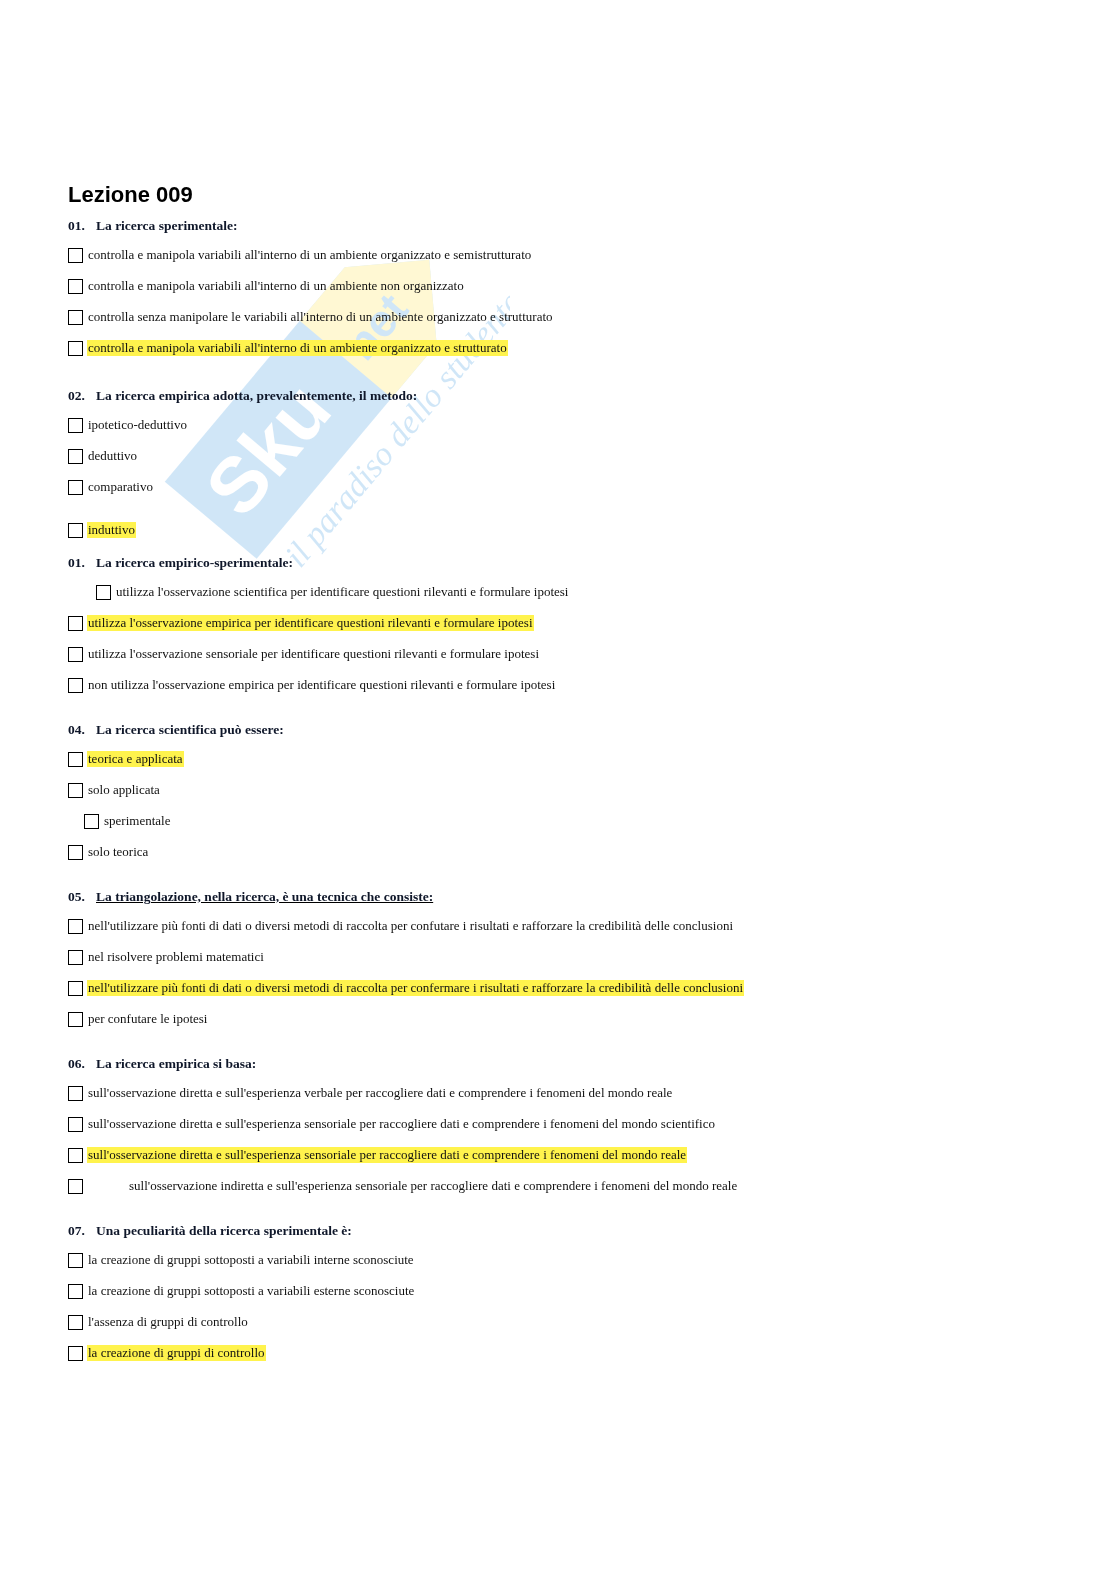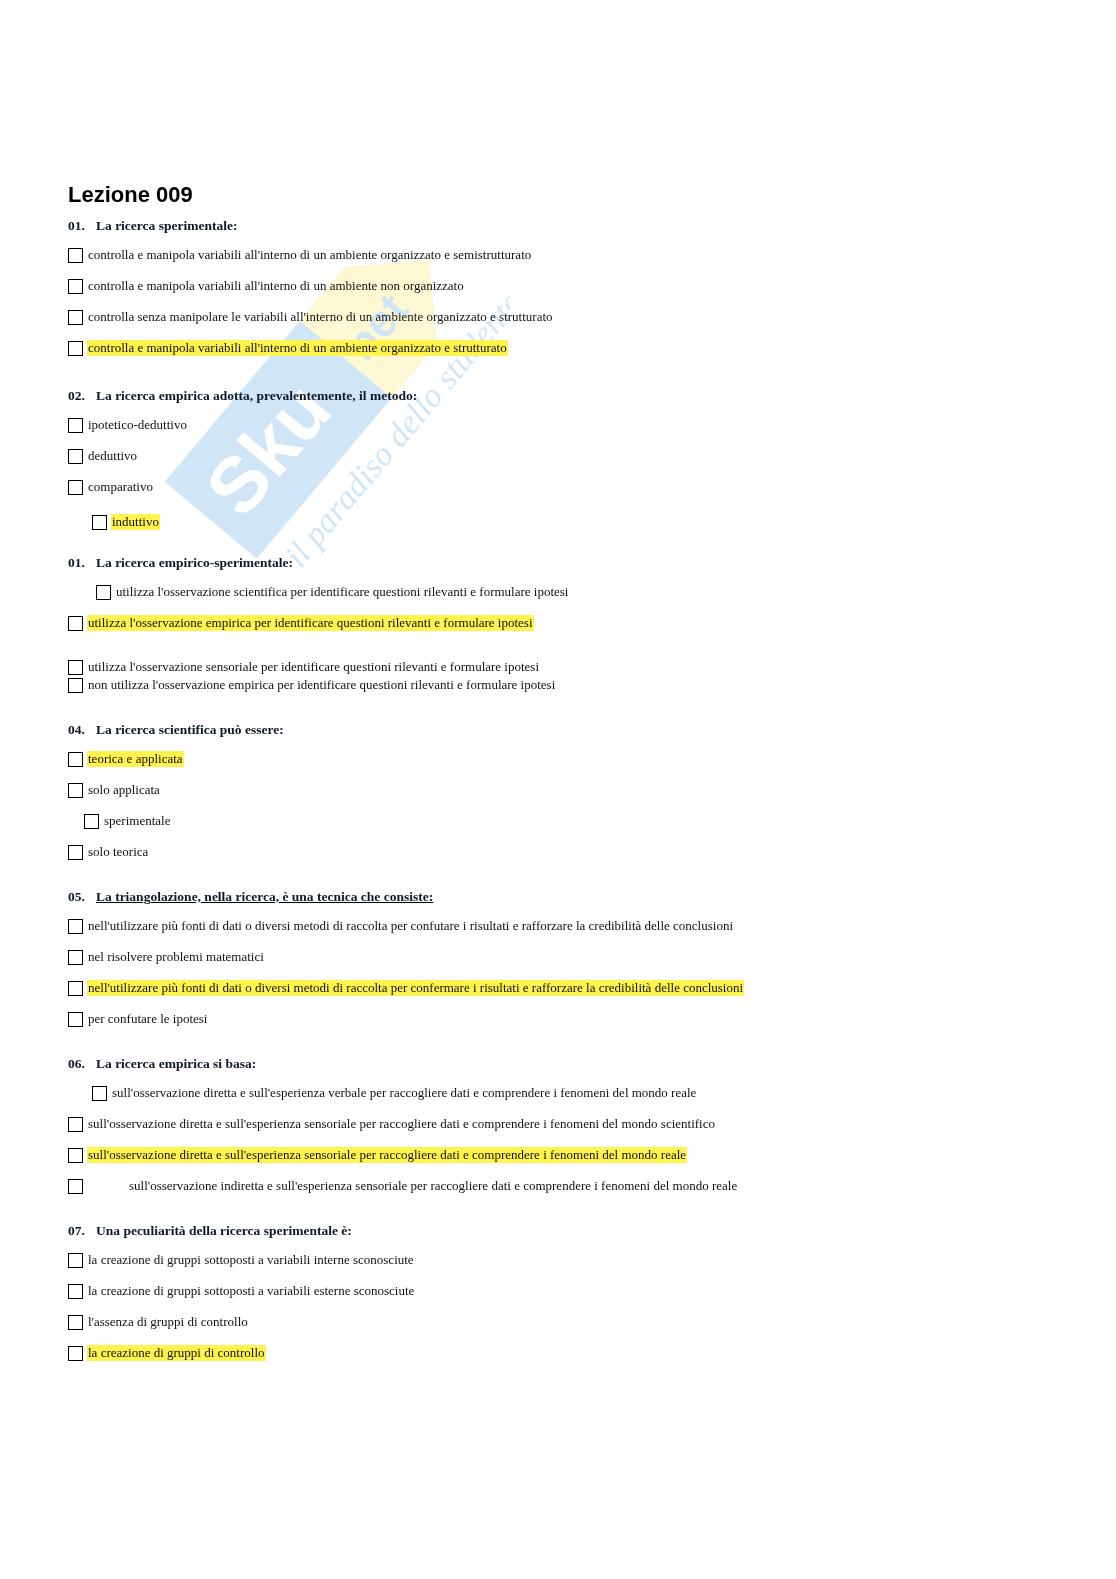--- a/index.html
+++ b/index.html
@@ -60,36 +60,36 @@
             <span class="opt-text">ipotetico-deduttivo</span>
           </div>
           <div class="opt" style="top: 60px;">
             <span class="box"></span>
             <span class="opt-text">deduttivo</span>
           </div>
           <div class="opt" style="top: 91px;">
             <span class="box"></span>
             <span class="opt-text">comparativo</span>
           </div>
-          <div class="opt" style="top: 126px; margin-left: 24px;">
+          <div class="opt" style="top: 134px;">
             <span class="box"></span>
             <span class="opt-text hl">induttivo</span>
           </div>
         </div>
         <div class="question" style="top: 374px;">
           <div class="q-head"><span class="num">01.</span><span>La ricerca empirico-sperimentale:</span></div>
           <div class="opt" style="top: 29px; margin-left: 28px;">
             <span class="box"></span>
             <span class="opt-text">utilizza l'osservazione scientifica per identificare questioni rilevanti e formulare ipotesi</span>
           </div>
           <div class="opt" style="top: 60px;">
             <span class="box"></span>
             <span class="opt-text hl">utilizza l'osservazione empirica per identificare questioni rilevanti e formulare ipotesi</span>
           </div>
-          <div class="opt" style="top: 104px;">
+          <div class="opt" style="top: 91px;">
             <span class="box"></span>
             <span class="opt-text">utilizza l'osservazione sensoriale per identificare questioni rilevanti e formulare ipotesi</span>
           </div>
           <div class="opt" style="top: 122px;">
             <span class="box"></span>
             <span class="opt-text">non utilizza l'osservazione empirica per identificare questioni rilevanti e formulare ipotesi</span>
           </div>
         </div>
         <div class="question" style="top: 541px;">
           <div class="q-head"><span class="num">04.</span><span>La ricerca scientifica può essere:</span></div>
@@ -124,21 +124,21 @@
             <span class="box"></span>
             <span class="opt-text hl">nell'utilizzare più fonti di dati o diversi metodi di raccolta per confermare i risultati e rafforzare la credibilità delle conclusioni</span>
           </div>
           <div class="opt" style="top: 122px;">
             <span class="box"></span>
             <span class="opt-text">per confutare le ipotesi</span>
           </div>
         </div>
         <div class="question" style="top: 875px;">
           <div class="q-head"><span class="num">06.</span><span>La ricerca empirica si basa:</span></div>
-          <div class="opt" style="top: 29px; margin-left: 24px;">
+          <div class="opt" style="top: 29px;">
             <span class="box"></span>
             <span class="opt-text">sull'osservazione diretta e sull'esperienza verbale per raccogliere dati e comprendere i fenomeni del mondo reale</span>
           </div>
           <div class="opt" style="top: 60px;">
             <span class="box"></span>
             <span class="opt-text">sull'osservazione diretta e sull'esperienza sensoriale per raccogliere dati e comprendere i fenomeni del mondo scientifico</span>
           </div>
           <div class="opt" style="top: 91px;">
             <span class="box"></span>
             <span class="opt-text hl">sull'osservazione diretta e sull'esperienza sensoriale per raccogliere dati e comprendere i fenomeni del mondo reale</span>

